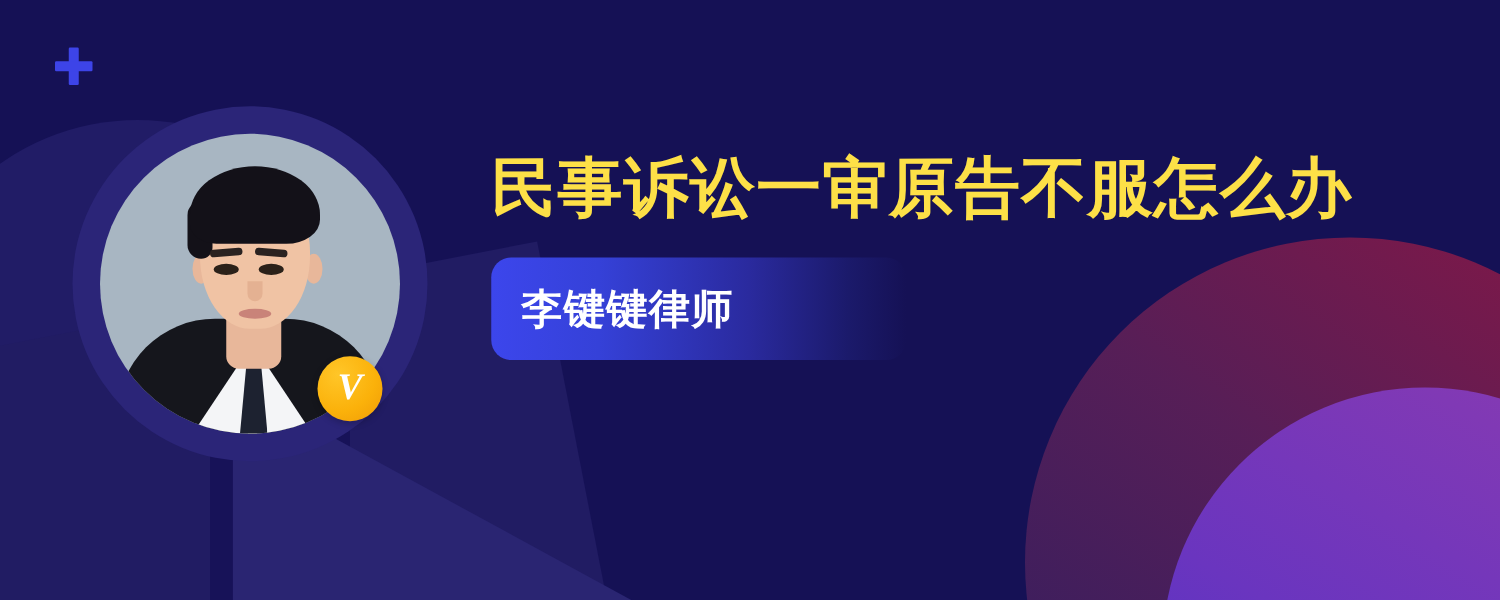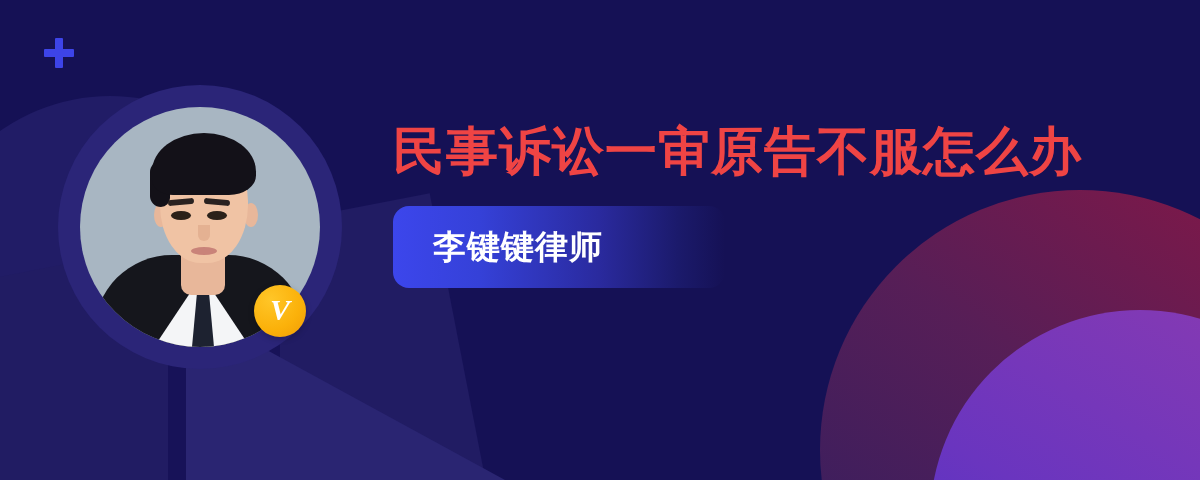--- a/index.html
+++ b/index.html
@@ -260,21 +260,21 @@
 
   
   .content {
     position: absolute;
     left: 393px;
     top: 118px;
     width: 700px;
   }
   .headline {
     margin: 0;
-    color: #ef4444;
+    color: #fde047;
     font-size: 52px;
     font-weight: bold;
     line-height: 1.30;
     letter-spacing: 1px;
     font-family: "Liberation Sans", "DejaVu Sans", sans-serif;
     white-space: pre-line;
   }
   .author-badge {
     margin-top: 20px;
     display: inline-flex;
@@ -284,21 +284,20 @@
     padding-left: 24px;
     border-radius: 16px;
     background: linear-gradient(90deg, #3c46ec 0%, #3541d8 26%, #2a2a9e 62%, #1b1a6b 86%, rgba(21,17,85,0) 100%);
   }
   .author-name {
     color: #ffffff;
     font-size: 33px;
     font-weight: bold;
     letter-spacing: 1px;
     line-height: 1;
-    margin-left: 16px;
   }
 </style>
 </head>
 <body>
 
 <div class="banner">
 
   <div class="bg-layer">
     <div class="shape-ghost-circle"></div>
     <div class="shape-wedge-left"></div>

